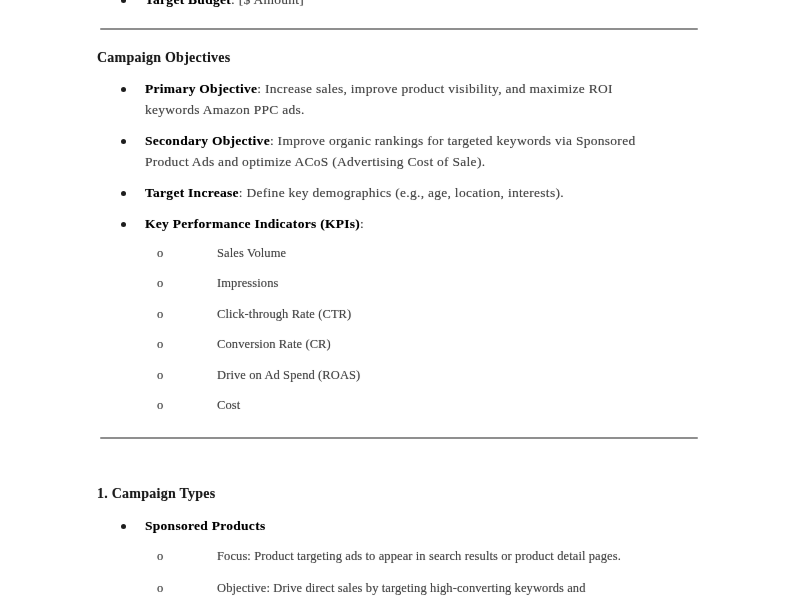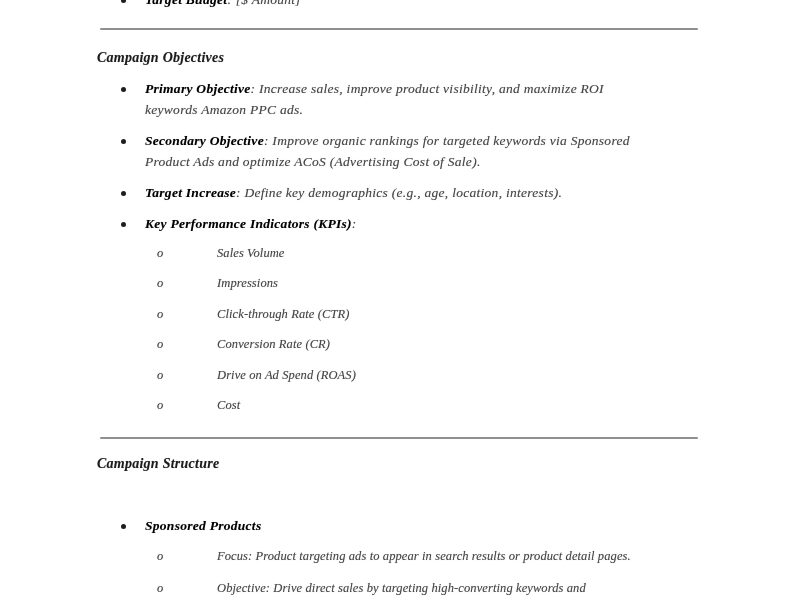--- a/index.html
+++ b/index.html
@@ -1,21 +1,20 @@
 <!DOCTYPE html>
 <html><head>
 <meta charset="utf-8">
 <style>
   html,body{margin:0;padding:0;width:800px;height:600px;background:#ffffff;overflow:hidden;}
   .page{
     position:absolute;inset:0;background:#ffffff;
     font-family:"Liberation Serif","DejaVu Serif",serif;
     color:#474747;
     text-shadow:0 0 0.8px rgba(110,110,110,0.55);
-    font-style:italic;
   }
   .line{position:absolute;left:0;width:800px;line-height:17px;font-size:13.5px;letter-spacing:0.28px;white-space:nowrap;}
   .h1{left:97px;width:auto;font-weight:bold;font-size:14px;letter-spacing:0.25px;color:#1b1b1b;}
   .b{font-weight:bold;color:#000000;}
   .dot{position:absolute;left:121px;top:7px;width:5px;height:5px;border-radius:50%;background:#1e1e1e;}
   .t1{position:absolute;left:145px;}
   .sub{font-size:12.5px;letter-spacing:0.1px;}
   .marker{position:absolute;left:157px;}
   .t2{position:absolute;left:178px;margin-left:39px;}
   .rule{position:absolute;left:100px;width:598px;height:2px;background:#8f8f8f;border-radius:1px;}
@@ -80,21 +79,21 @@
     <span class="marker">o</span>
     <span class="t2">Drive on Ad Spend (ROAS)</span>
   </div>
   <div class="line sub" style="top:397px">
     <span class="marker">o</span>
     <span class="t2">Cost</span>
   </div>
 
   <div class="rule" style="top:437px"></div>
 
-  <div class="line h1" style="top:455px">Campaign Structure</div>
+  <div class="line h1" style="top:485px">1. Campaign Types</div>
 
   <div class="line" style="top:517px">
     <span class="dot"></span>
     <span class="t1"><b class="b">Sponsored Products</b></span>
   </div>
 
   <div class="line sub" style="top:548px">
     <span class="marker">o</span>
     <span class="t2">Focus: Product targeting ads to appear in search results or product detail pages.</span>
   </div>

